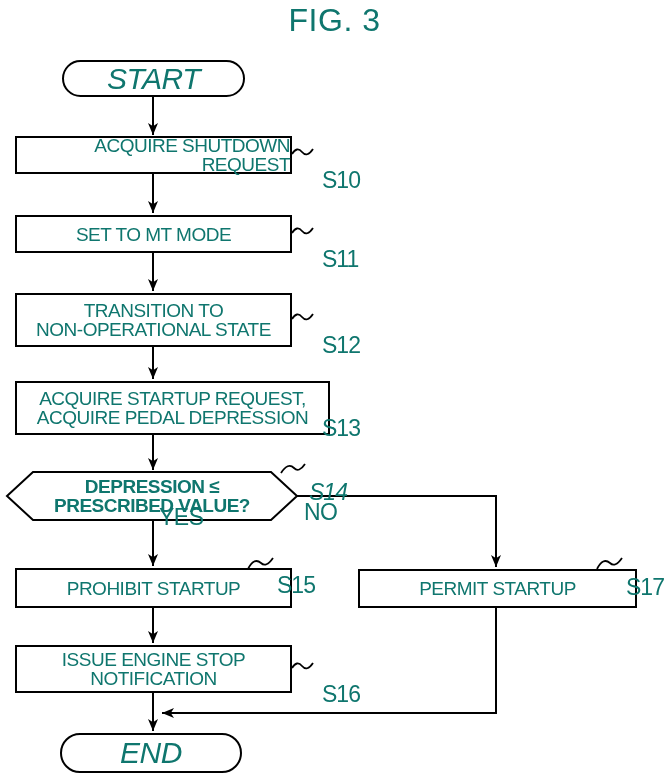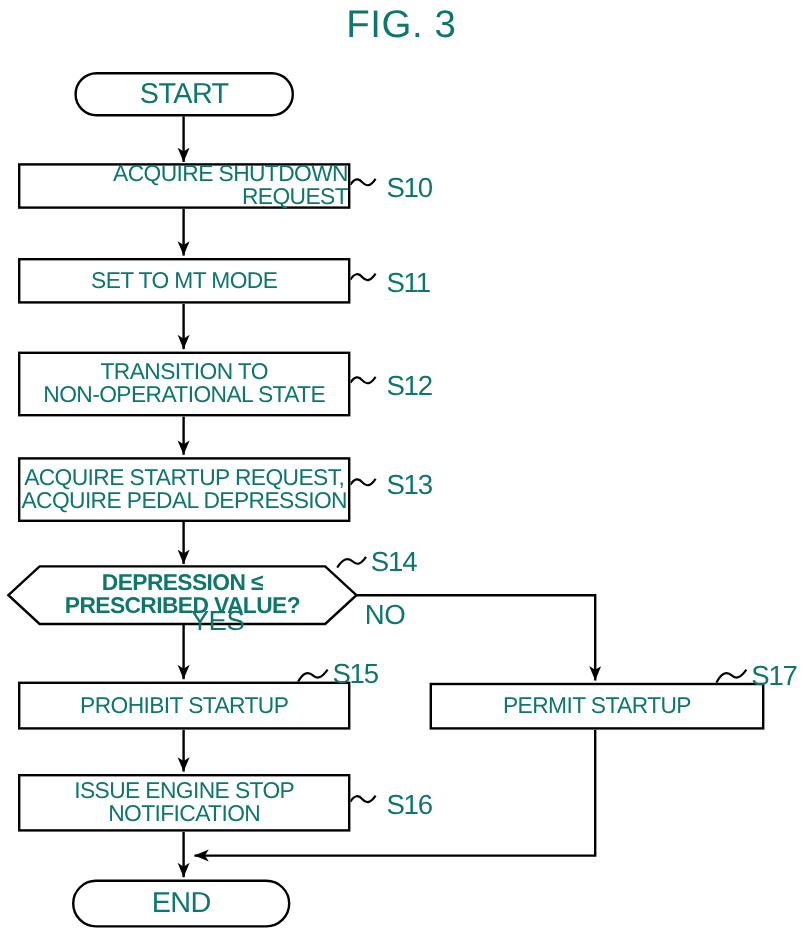--- a/index.html
+++ b/index.html
@@ -28,22 +28,23 @@
     box-sizing: border-box;
     border: 2px solid #000000;
     background: #ffffff;
     display: flex;
     align-items: center;
     justify-content: center;
     text-align: center;
   }
   .oval { border-radius: 20px; }
   .term-label {
-    font-size: 24px;
+    font-size: 30px;
     letter-spacing: -0.5px;
+    font-style: italic;
   }
   .box-label {
     font-size: 19px;
     line-height: 19px;
     letter-spacing: -0.5px;
     white-space: pre-line;
   }
   .decision-text {
     position: absolute;
     display: flex;
@@ -55,20 +56,21 @@
     letter-spacing: -0.5px;
     white-space: pre-line;
     background: transparent;
     font-weight: bold;
   }
   .step-ref {
     position: absolute;
     font-size: 23px;
     letter-spacing: -1px;
     line-height: 26px;
+    margin-top: 24px;
   }
   .branch {
     position: absolute;
     font-size: 23px;
     letter-spacing: -0.5px;
     line-height: 24px;
   }
 </style>
 </head>
 <body>
@@ -125,21 +127,21 @@
 
   <div class="node" style="left:15px; top:215px; width:277px; height:38px;">
     <span class="box-label">SET TO MT MODE</span>
   </div>
 
   <div class="node" style="left:15px; top:293px; width:277px; height:54px;">
     <span class="box-label">TRANSITION TO
 NON-OPERATIONAL STATE</span>
   </div>
 
-  <div class="node" style="left:15px; top:381px; width:277px; height:54px;">
+  <div class="node" style="left:15px; top:381px; width:315px; height:54px;">
     <span class="box-label">ACQUIRE STARTUP REQUEST,
 ACQUIRE PEDAL DEPRESSION</span>
   </div>
 
   <div class="node" style="left:15px; top:645px; width:277px; height:48px;">
     <span class="box-label">ISSUE ENGINE STOP
 NOTIFICATION</span>
   </div>
 
   <div class="node" style="left:15px; top:568px; width:277px; height:40px;">
@@ -150,21 +152,21 @@
     <span class="box-label">PERMIT STARTUP</span>
   </div>
 
   <div class="decision-text" style="left:22px; top:473px; width:260px; height:46px;">DEPRESSION ≤
 PRESCRIBED VALUE?</div>
 
   <div class="step-ref" style="left:322px; top:143px;">S10</div>
   <div class="step-ref" style="left:322px; top:222px;">S11</div>
   <div class="step-ref" style="left:322px; top:308px;">S12</div>
   <div class="step-ref" style="left:322px; top:391px;">S13</div>
-  <div class="step-ref" style="left:309px; top:455px;">S14</div>
+  <div class="step-ref" style="left:309px; top:455px;font-style:italic;">S14</div>
   <div class="step-ref" style="left:277px; top:548px;">S15</div>
   <div class="step-ref" style="left:322px; top:657px;">S16</div>
   <div class="step-ref" style="left:626px; top:550px;">S17</div>
 
   <div class="branch" style="left:159px; top:505px;">YES</div>
   <div class="branch" style="left:304px; top:500px;">NO</div>
 
 </div>
 
 </body></html>

